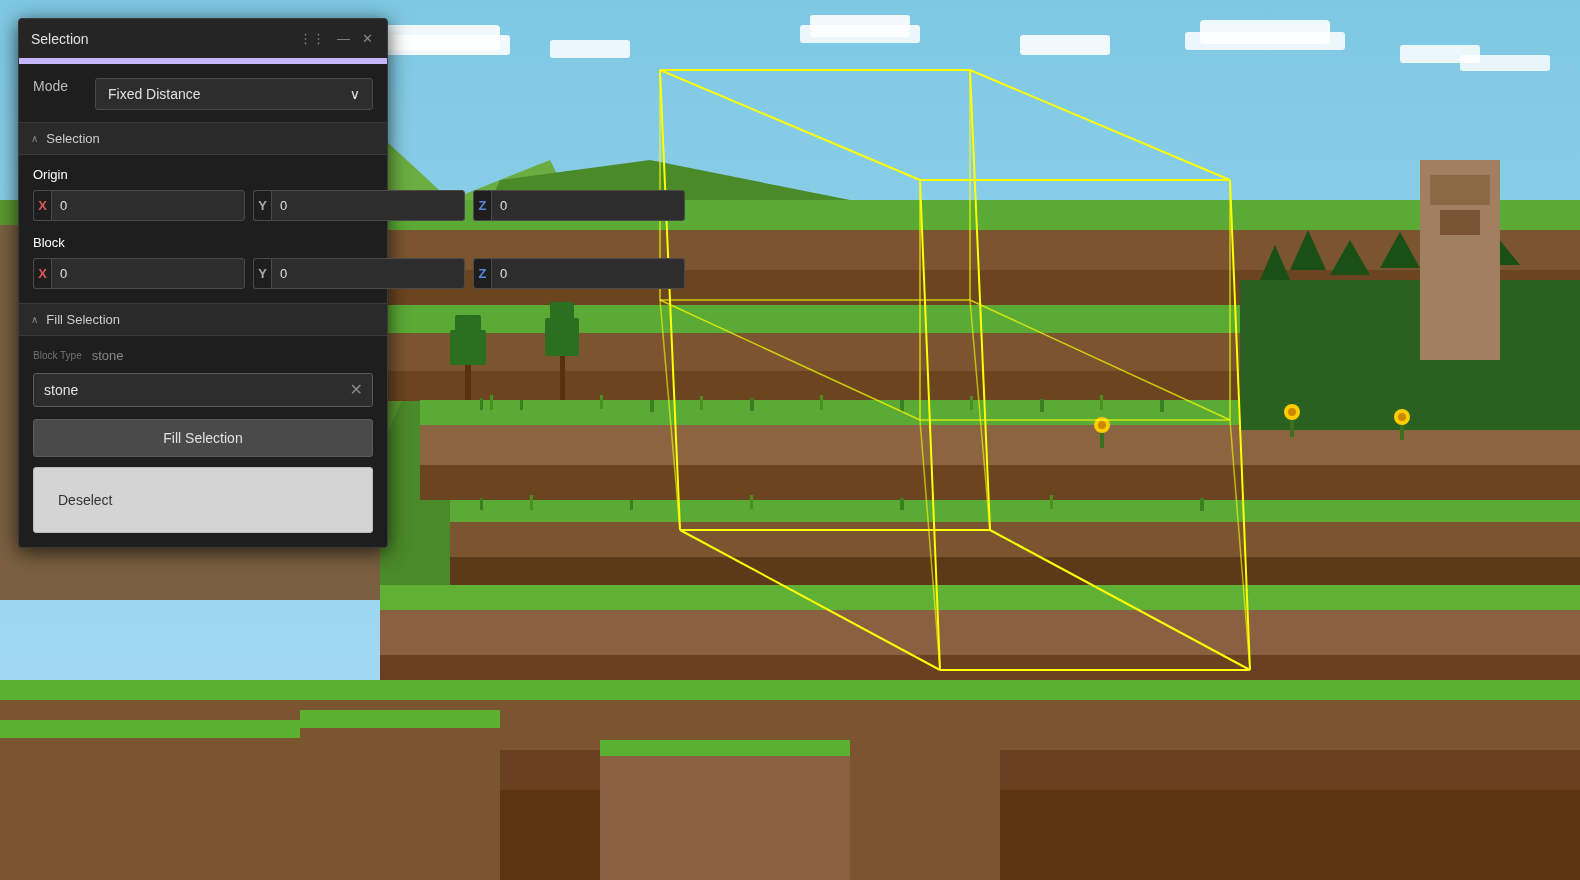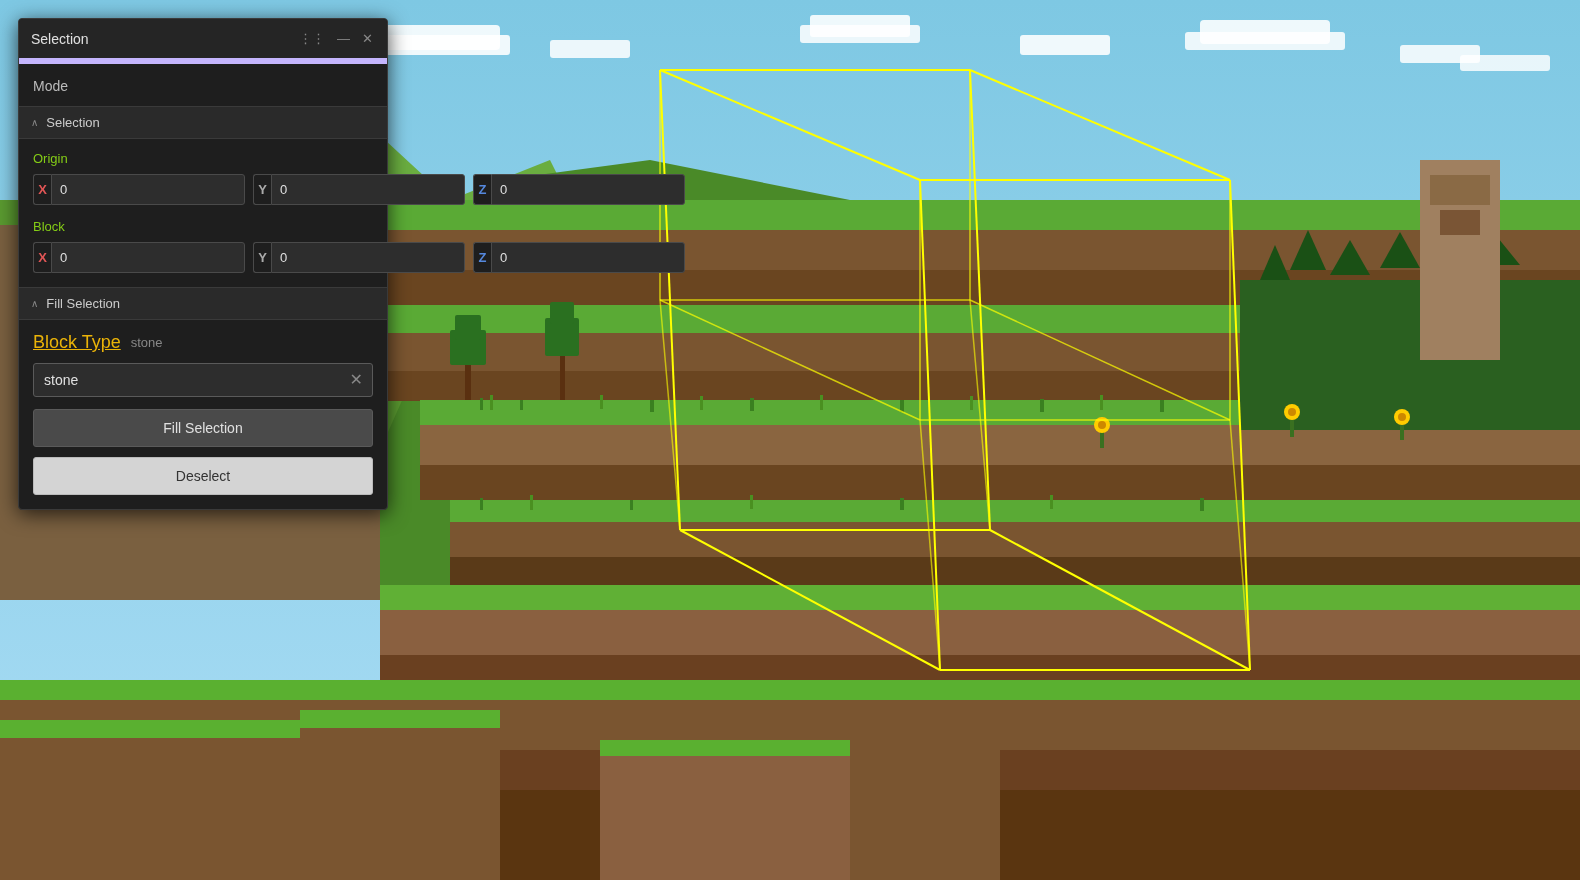--- a/index.html
+++ b/index.html
@@ -106,21 +106,21 @@
       border-bottom: 1px solid #3a3a3a;
     }
 
     .section-chevron {
       font-size: 10px;
       color: #888;
     }
 
     
     .field-label {
-      color: #84cc16;
+      color: #ffffff;
       font-size: 13px;
       margin-bottom: 8px;
     }
 
     
     .xyz-row {
       display: flex;
       gap: 8px;
       margin-bottom: 14px;
       align-items: center;
@@ -162,23 +162,22 @@
 
     
     .block-type-row {
       display: flex;
       align-items: center;
       gap: 10px;
       margin-bottom: 10px;
     }
 
     .block-type-label {
-      color: #eab308;
-      font-size: 18px;
-      text-decoration: underline;
+      color: #737373;
+      font-size: 10px;
     }
 
     .block-type-value {
       color: #888;
       font-size: 13px;
     }
 
     
     .block-input-wrapper {
       position: relative;
@@ -223,25 +222,25 @@
       margin-bottom: 10px;
       text-align: center;
     }
 
     
     .deselect-btn {
       width: 100%;
       background: #d4d4d4;
       border: 1px solid #bbb;
       border-radius: 3px;
-      padding: 10px;
+      padding: 24px;
       color: #333;
       font-size: 14px;
       cursor: pointer;
-      text-align: center;
+      text-align: left;
     }
 
     
     #minecraft-bg {
       position: absolute;
       top: 0; left: 0;
       width: 100%; height: 100%;
     }
   </style>
 </head>
@@ -429,20 +428,24 @@
       <span class="header-icon">—</span>
       <span class="header-icon">✕</span>
     </div>
   </div>
 
   <div id="panel-body">
 
     
     <div class="mode-row">
       <span class="mode-label">Mode</span>
+      <div class="mode-dropdown">
+        <span>Fixed Distance</span>
+        <span>∨</span>
+      </div>
     </div>
 
     
     <div class="section-header">
       <span class="section-chevron">∧</span>
       <span>Selection</span>
     </div>
 
     
     <div class="field-label">Origin</div>

